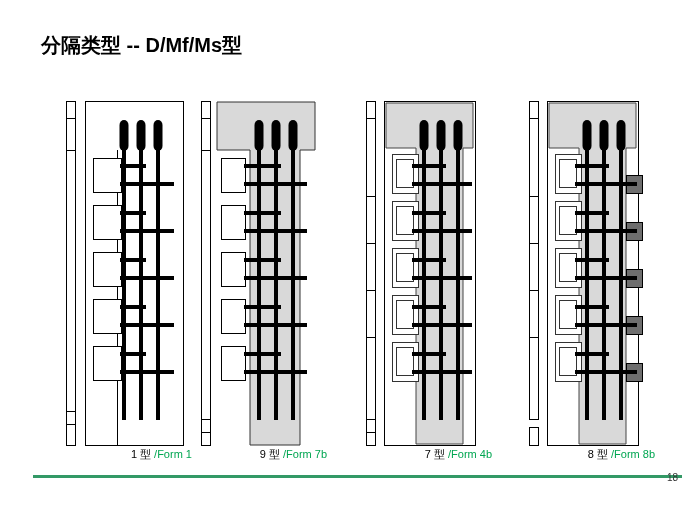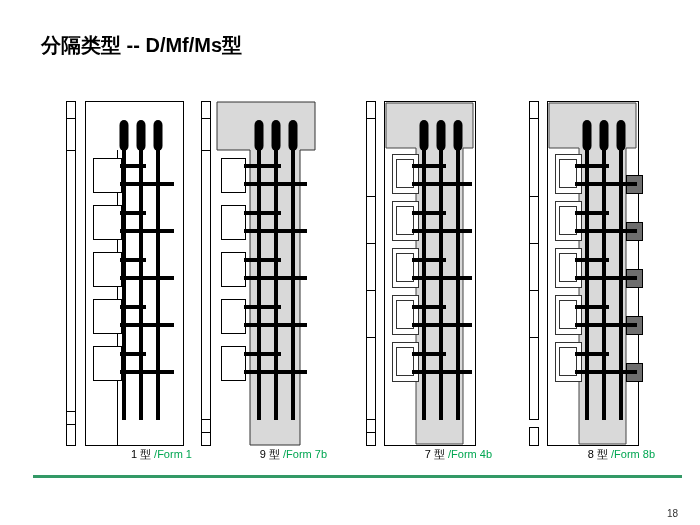--- a/index.html
+++ b/index.html
@@ -18,21 +18,21 @@
   .diagram-label{
     position:absolute;top:447px;width:130px;height:14px;
     font-size:11px;line-height:14px;text-align:right;white-space:nowrap;
   }
   .label-number{color:#000;}
   .label-form{color:#00A651;margin-left:3px;}
   .green-divider{
     position:absolute;left:33px;top:475px;width:649px;height:3px;background:#339966;
   }
   .page-number{
-    position:absolute;left:618px;top:508px;width:60px;
+    position:absolute;left:618px;top:472px;width:60px;
     font-size:10px;color:#333;text-align:right;
   }
 </style>
 </head>
 <body>
 
 <h1 class="title">分隔类型 -- D/Mf/Ms型</h1>
 
 <figure class="diagram" style="left:62px">
   <svg viewBox="0 0 130 345">

